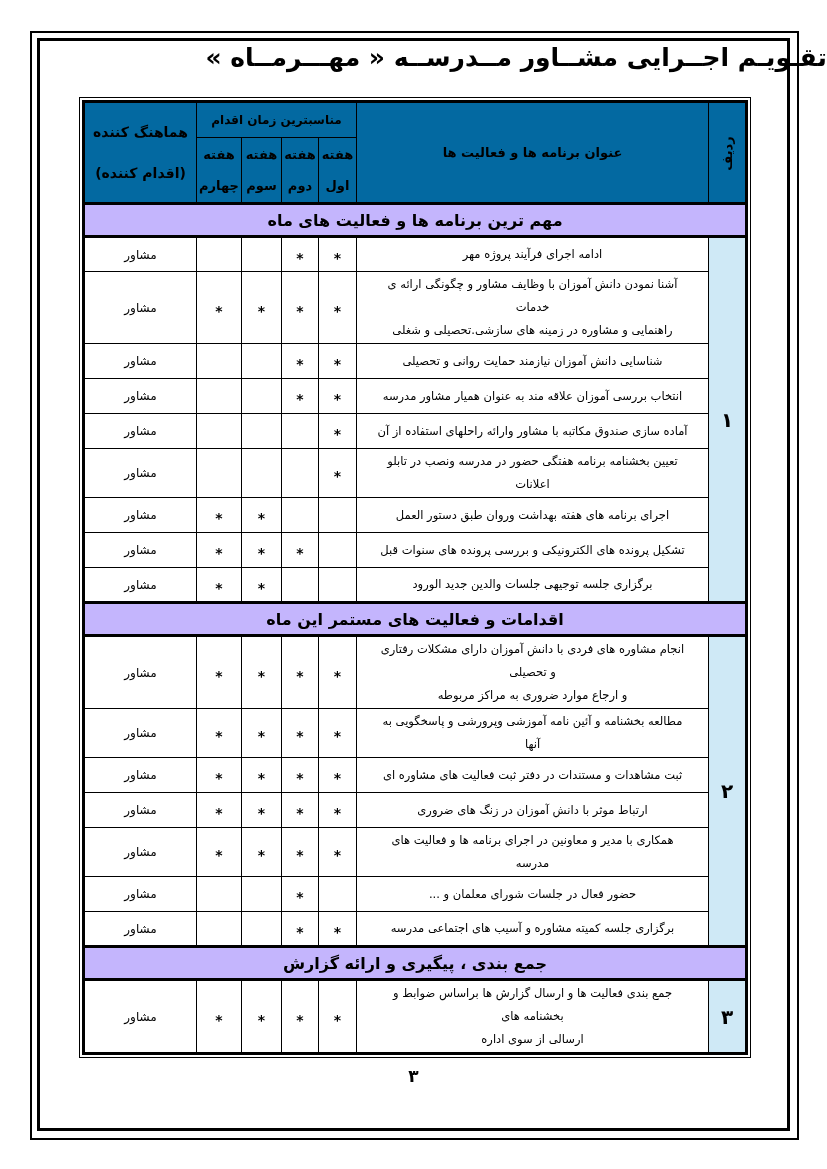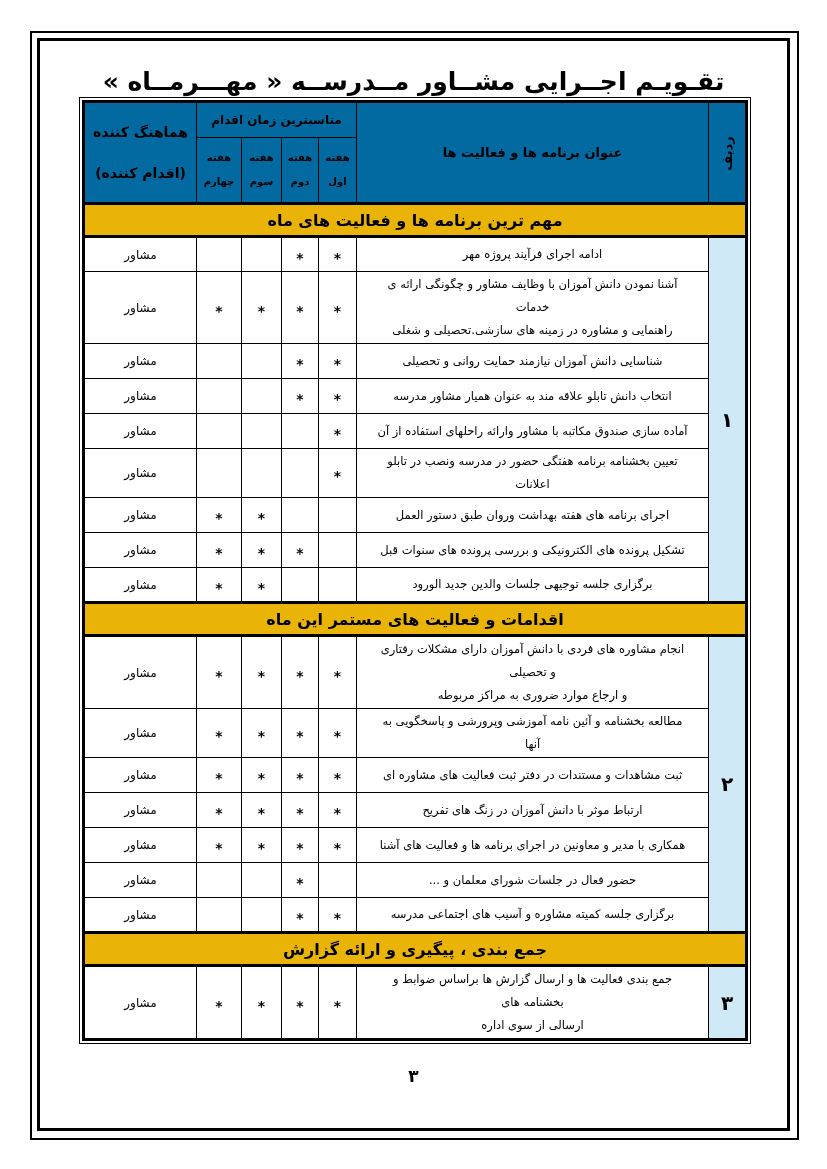--- a/index.html
+++ b/index.html
@@ -13,22 +13,22 @@
   }
   .frame-outer {
     position:absolute; left:30px; top:31px; width:765px; height:1105px;
     border:2px solid #000;
   }
   .frame-inner {
     position:absolute; left:37px; top:38px; width:747px; height:1087px;
     border:3px solid #000;
   }
   .page-title {
-    position:absolute; top:67px; left:0; right:0;
-    text-align:center;
+    position:absolute; top:43px; left:0; right:0;
+    text-align:right;
     direction:rtl;
     font-size:25px; font-weight:bold;
     letter-spacing:0px;
   }
   table.cal {
     position:absolute; top:100px; right:79px;
     direction:rtl;
     border-collapse:collapse;
     border:3px solid #000;
     outline:1px solid #000;
@@ -37,31 +37,31 @@
   }
   .cal th, .cal td {
     border:1px solid #000;
     padding:0;
     text-align:center;
     vertical-align:middle;
   }
   .cal thead th { background:#0369a1; font-weight:bold; }
   .cal thead { border-bottom:3px solid #000; }
   th.h-timing { height:34px; font-size:12px; }
-  th.h-week  { height:64px; font-size:10px; font-weight:bold; white-space:pre-line; line-height:2.4;text-align:center; }
+  th.h-week  { height:64px; font-size:13px; font-weight:bold; white-space:pre-line; line-height:2.4;text-align:center; }
   th.h-activity { font-size:13px; }
   th.h-coord { font-size:14px; white-space:pre-line; line-height:2.9; }
   th.h-radif span.rot {
     display:inline-block;
     transform:rotate(-90deg);
     font-size:13px; font-weight:bold;
     white-space:nowrap;
   }
   tr.section-row td {
-    background:#eab308;
+    background:#c4b5fd;
     height:30px;
     font-size:16px;
     font-weight:bold;
     border-top:3px solid #000;
     border-bottom:3px solid #000;
   }
   tr.row { height:35px; background:#fff; }
   tr.row.tall { height:62px; }
   td.num {
     background:#cfe9f6;
@@ -144,21 +144,21 @@
       </tr>
       <tr class="row">
         <td class="activity">شناسایی دانش آموزان نیازمند حمایت روانی و تحصیلی</td>
         <td class="mark-cell"><span>*</span></td>
         <td class="mark-cell"><span>*</span></td>
         <td class="mark-cell"></td>
         <td class="mark-cell"></td>
         <td class="coord">مشاور</td>
       </tr>
       <tr class="row">
-        <td class="activity">انتخاب دانش تابلو علاقه مند به عنوان همیار مشاور مدرسه</td>
+        <td class="activity">انتخاب بررسی آموزان علاقه مند به عنوان همیار مشاور مدرسه</td>
         <td class="mark-cell"><span>*</span></td>
         <td class="mark-cell"><span>*</span></td>
         <td class="mark-cell"></td>
         <td class="mark-cell"></td>
         <td class="coord">مشاور</td>
       </tr>
       <tr class="row">
         <td class="activity">آماده سازی صندوق مکاتبه با مشاور وارائه راحلهای استفاده از آن</td>
         <td class="mark-cell"><span>*</span></td>
         <td class="mark-cell"></td>
@@ -221,29 +221,29 @@
       </tr>
       <tr class="row">
         <td class="activity">ثبت مشاهدات و مستندات در دفتر ثبت فعالیت های مشاوره ای</td>
         <td class="mark-cell"><span>*</span></td>
         <td class="mark-cell"><span>*</span></td>
         <td class="mark-cell"><span>*</span></td>
         <td class="mark-cell"><span>*</span></td>
         <td class="coord">مشاور</td>
       </tr>
       <tr class="row">
-        <td class="activity">ارتباط موثر با دانش آموزان در زنگ های تفریح</td>
-        <td class="mark-cell"><span>*</span></td>
-        <td class="mark-cell"><span>*</span></td>
-        <td class="mark-cell"><span>*</span></td>
-        <td class="mark-cell"><span>*</span></td>
-        <td class="coord">مشاور</td>
-      </tr>
-      <tr class="row">
-        <td class="activity">همکاری با مدیر و معاونین در اجرای برنامه ها و فعالیت های آشنا</td>
+        <td class="activity">ارتباط موثر با دانش آموزان در زنگ های ضروری</td>
+        <td class="mark-cell"><span>*</span></td>
+        <td class="mark-cell"><span>*</span></td>
+        <td class="mark-cell"><span>*</span></td>
+        <td class="mark-cell"><span>*</span></td>
+        <td class="coord">مشاور</td>
+      </tr>
+      <tr class="row">
+        <td class="activity">همکاری با مدیر و معاونین در اجرای برنامه ها و فعالیت های مدرسه</td>
         <td class="mark-cell"><span>*</span></td>
         <td class="mark-cell"><span>*</span></td>
         <td class="mark-cell"><span>*</span></td>
         <td class="mark-cell"><span>*</span></td>
         <td class="coord">مشاور</td>
       </tr>
       <tr class="row">
         <td class="activity">حضور فعال در جلسات شورای معلمان و ...</td>
         <td class="mark-cell"></td>
         <td class="mark-cell"><span>*</span></td>

